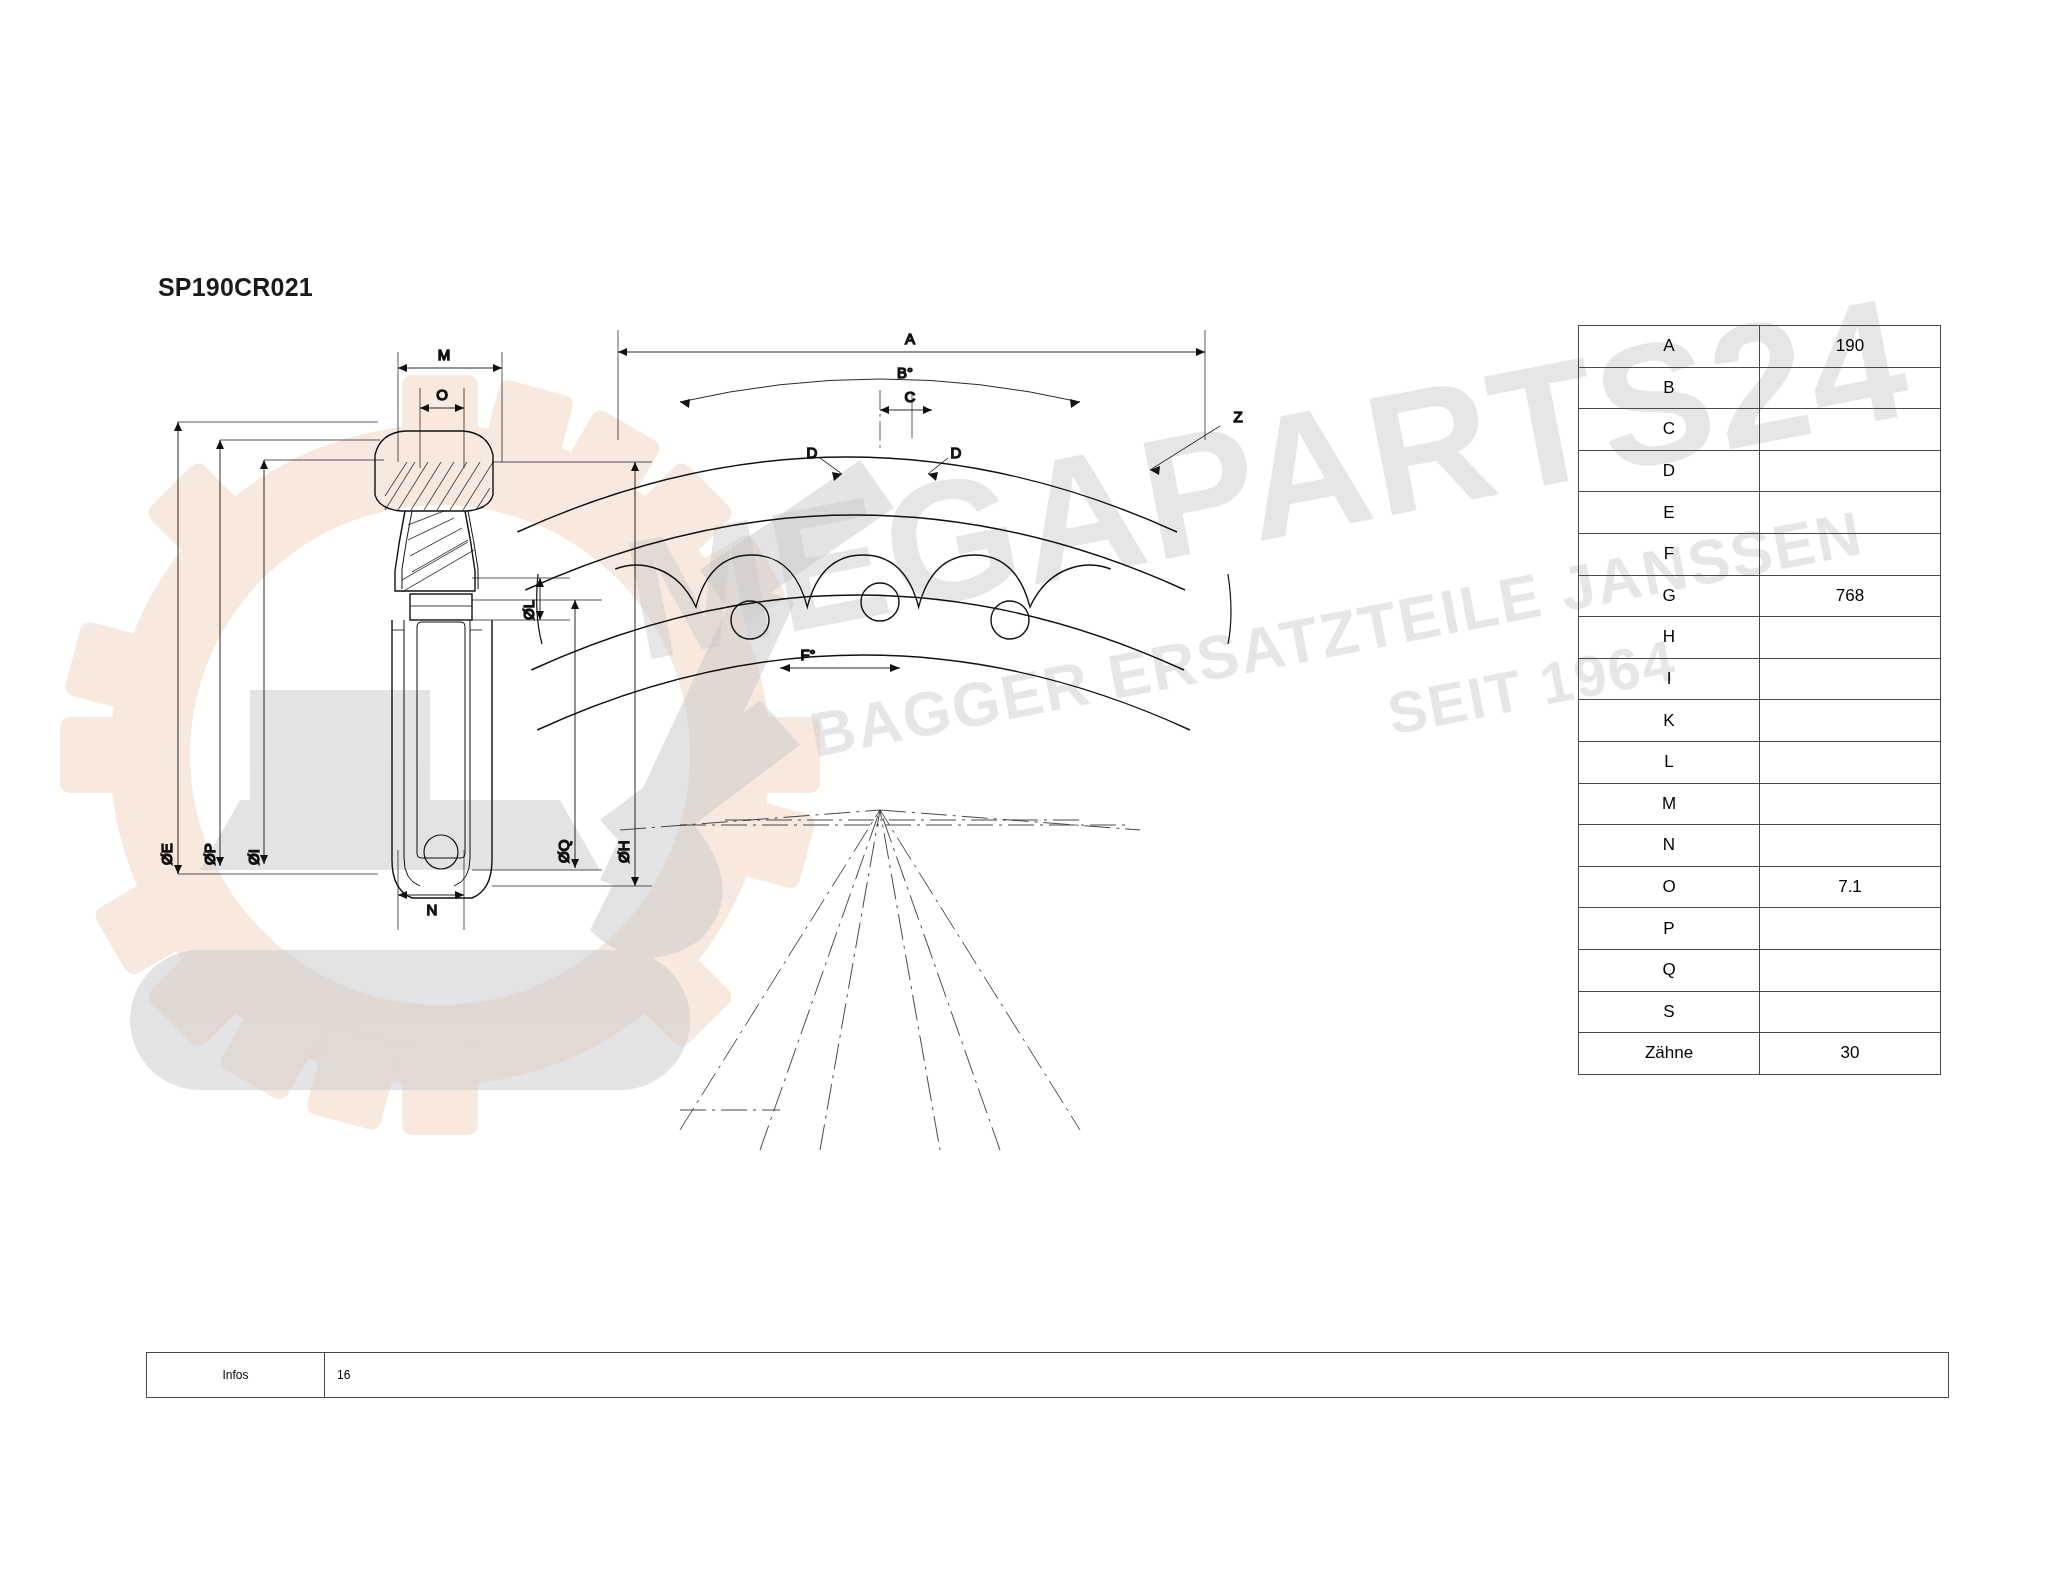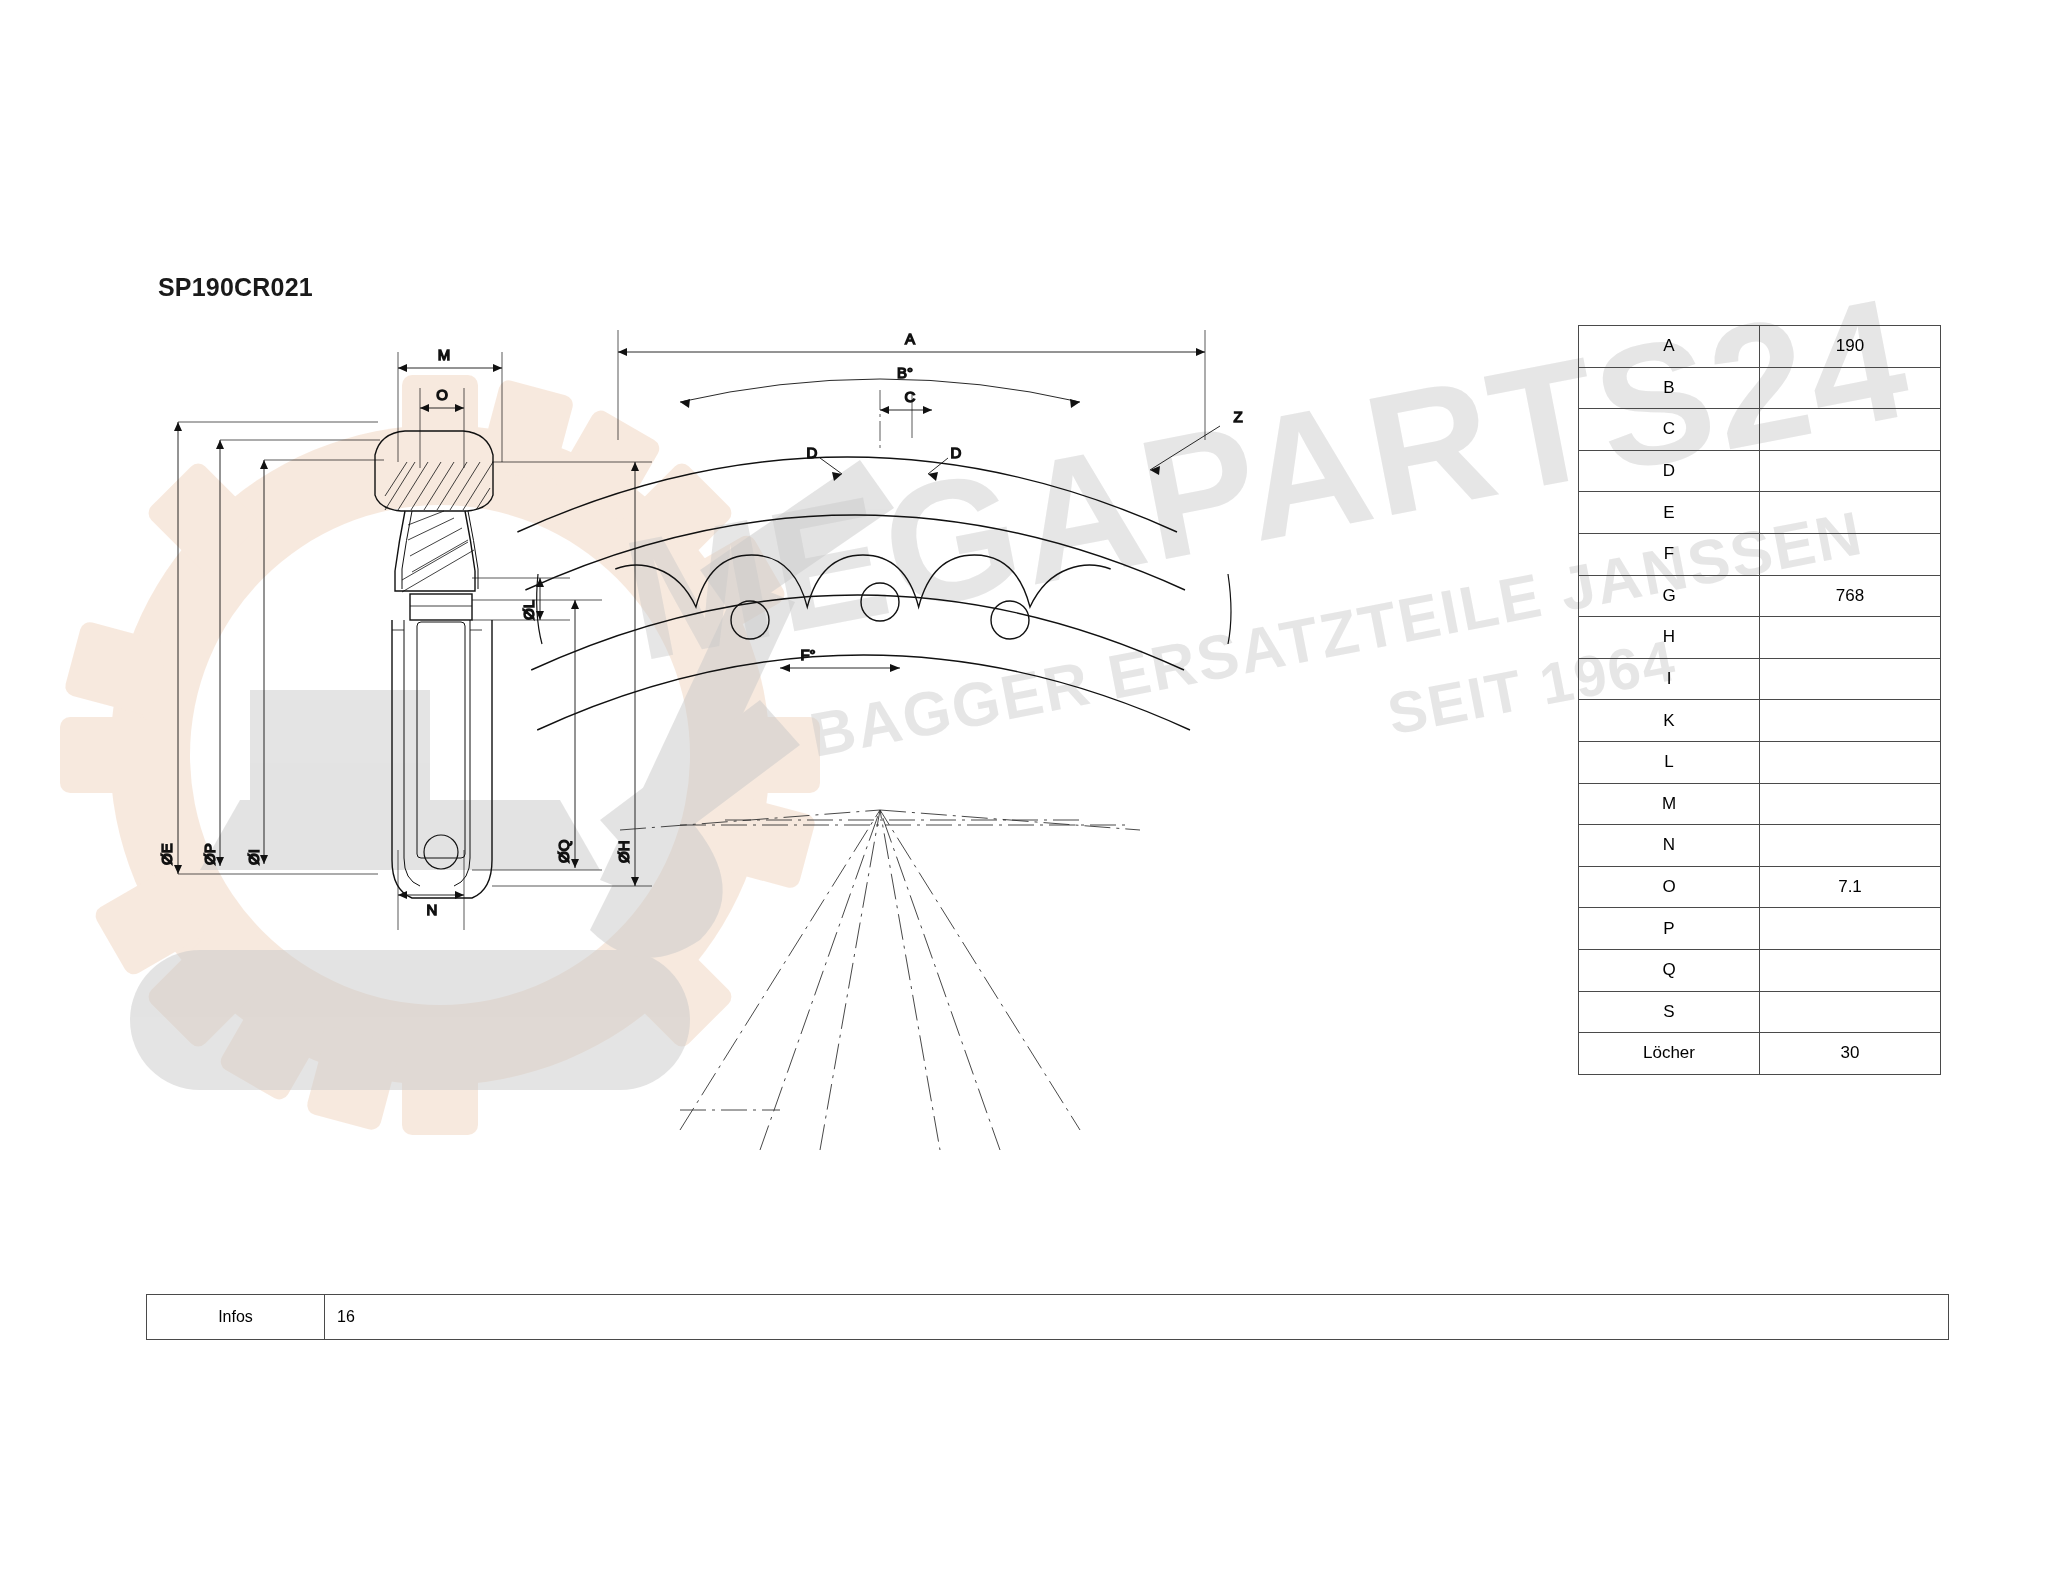--- a/index.html
+++ b/index.html
@@ -74,23 +74,23 @@
     width: 180px;
   }
   #spec-table td.v {
     width: 180px;
   }
 
   
   #infos-table {
     position: absolute;
     left: 146px;
-    top: 1294px;
+    top: 1352px;
     border-collapse: collapse;
-    font-size: 16px;
+    font-size: 12px;
   }
   #infos-table td {
     border: 1px solid #4a4a4a;
     height: 42px;
     vertical-align: middle;
   }
   #infos-table td.label {
     width: 175px;
     text-align: center;
   }
@@ -403,21 +403,21 @@
         </tr>
       <tr>
           <td class="k">Q</td>
           <td class="v"></td>
         </tr>
       <tr>
           <td class="k">S</td>
           <td class="v"></td>
         </tr>
       <tr>
-          <td class="k">Löcher</td>
+          <td class="k">Zähne</td>
           <td class="v">30</td>
         </tr>
     </tbody>
   </table>
 
   <table id="infos-table">
     <tbody>
       <tr>
         <td class="label">Infos</td>
         <td class="value">16</td>

